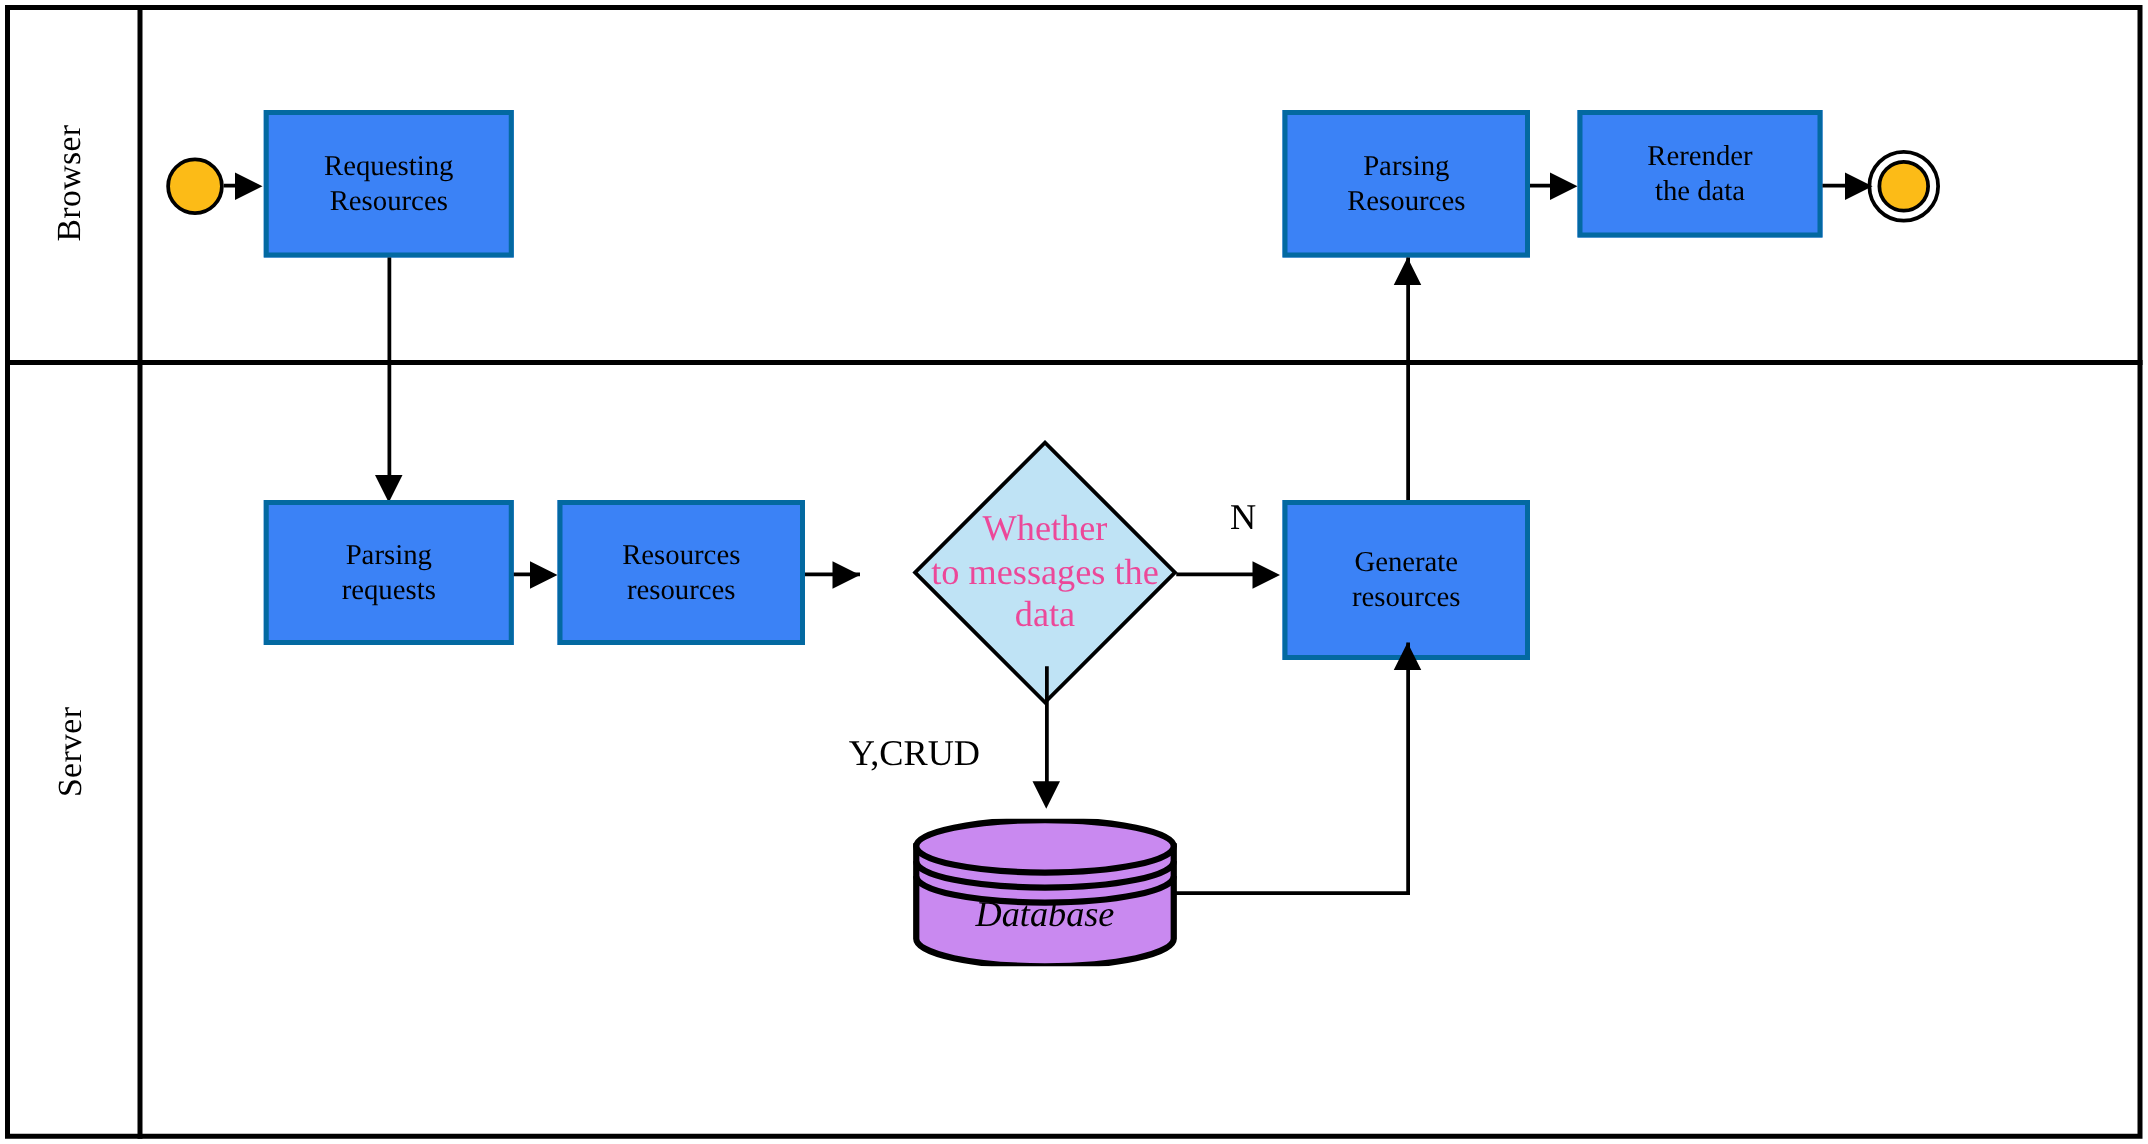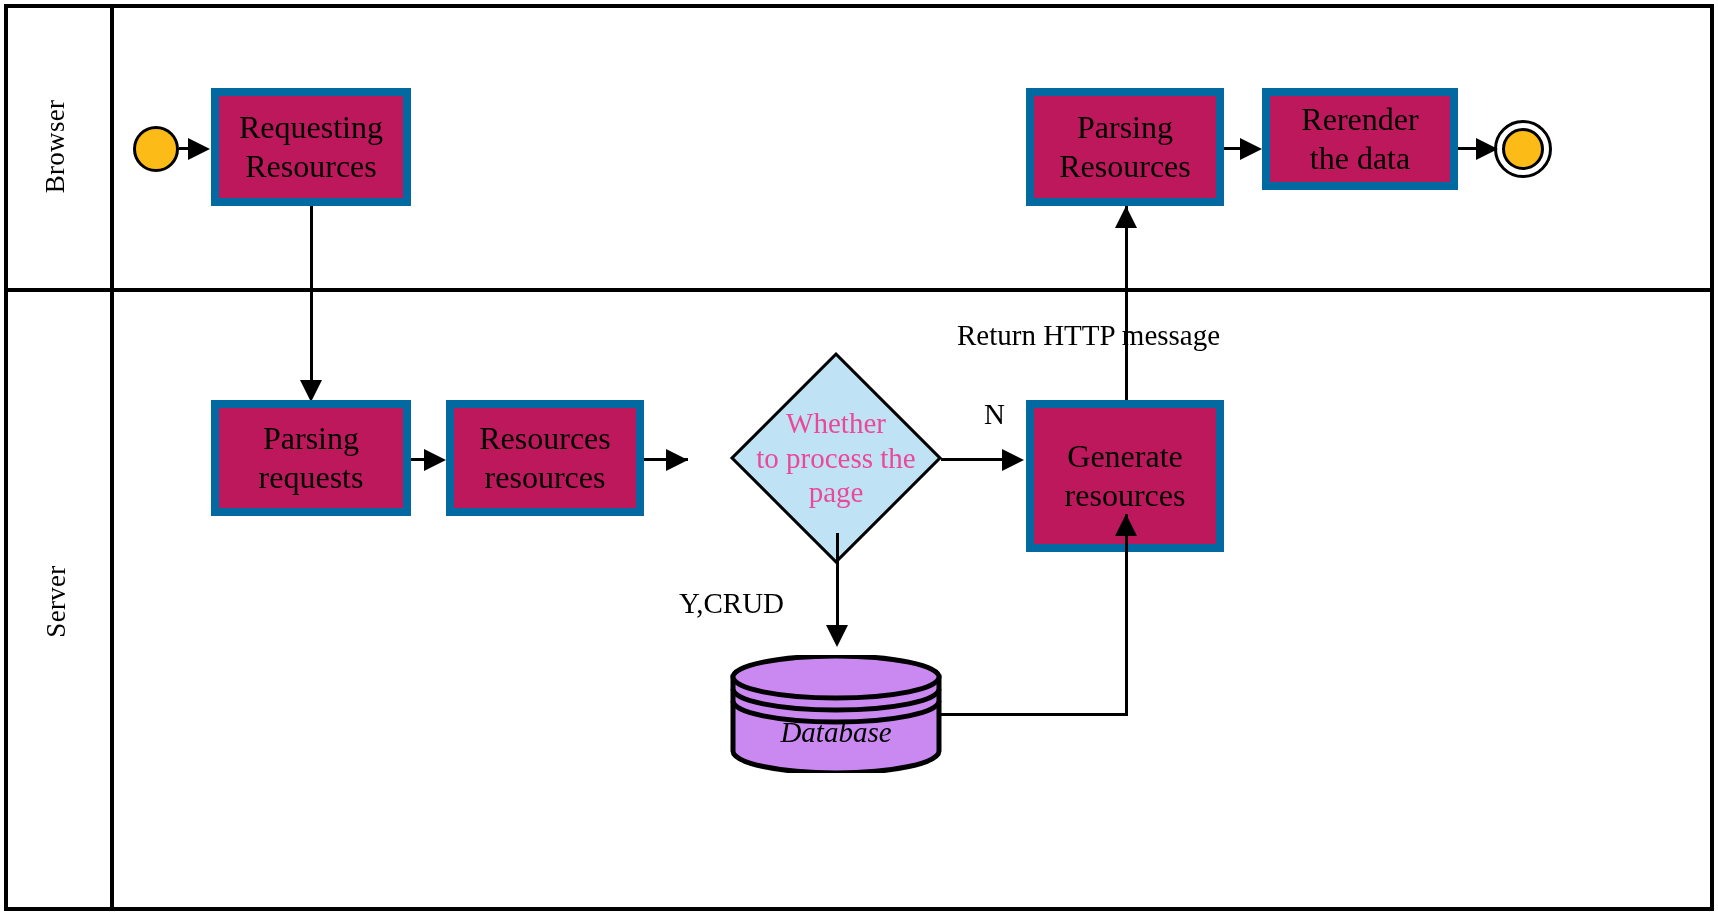--- a/index.html
+++ b/index.html
@@ -55,28 +55,28 @@
     letter-spacing: 0.3px;
   }
   .lane-label span {
     transform: rotate(-90deg);
     white-space: nowrap;
   }
 
   
   .task {
     position: absolute;
-    background: #be185d;
-    border: 8px solid #0369a1;
+    background: #3b82f6;
+    border: 4px solid #0369a1;
     box-sizing: border-box;
     display: flex;
     flex-direction: column;
     align-items: center;
     justify-content: center;
-    font-size: 32px;
+    font-size: 23px;
     line-height: 1.22;
     color: #000000;
     text-align: center;
   }
   .task .ln { display: block; white-space: nowrap; }
 
   .event {
     position: absolute;
     border-radius: 50%;
     background: #FCBB17;
@@ -221,50 +221,49 @@
   <div class="arrow-right" style="left:1476px; top:138px;"></div>
 
   <div class="event-end-ring" style="left:1494px; top:120px; width:58px; height:58px;"></div>
   <div class="event" style="left:1502px; top:128px; width:42px; height:42px;"></div>
 
   <div class="v-line" style="left:310px; top:206px; width:0; height:186px;"></div>
   <div class="arrow-down" style="left:300px; top:380px;"></div>
 
   <div class="v-line" style="left:1125px; top:206px; width:0; height:196px;"></div>
   <div class="arrow-up" style="left:1115px; top:206px;"></div>
-  <div class="edge-label" style="left:957px; top:319px;">Return HTTP message</div>
 
   <div class="task" style="left:211px; top:400px; width:200px; height:116px;">
     <span class="ln">Parsing</span>
     <span class="ln">requests</span>
   </div>
 
   <div class="h-line" style="left:411px; top:458px; width:18px;"></div>
   <div class="arrow-right" style="left:424px; top:449px;"></div>
 
   <div class="task" style="left:446px; top:400px; width:198px; height:116px;">
     <span class="ln">Resources</span>
     <span class="ln">resources</span>
   </div>
 
   <div class="h-line" style="left:644px; top:458px; width:44px;"></div>
   <div class="arrow-right" style="left:666px; top:449px;"></div>
 
   <div class="gateway" style="left:761px; top:383px; width:150px; height:150px;"></div>
   <div class="gateway-text" style="left:736px; top:386px; width:200px; height:144px;">
     <span>Whether</span>
-    <span>to process the</span>
-    <span>page</span>
+    <span>to messages the</span>
+    <span>data</span>
   </div>
 
   <div class="h-line" style="left:941px; top:458px; width:68px;"></div>
   <div class="arrow-right" style="left:1002px; top:449px;"></div>
   <div class="flag-label" style="left:984px; top:398px;">N</div>
 
-  <div class="task" style="left:1026px; top:400px; width:198px; height:152px;">
+  <div class="task" style="left:1026px; top:400px; width:198px; height:128px;">
     <span class="ln">Generate</span>
     <span class="ln">resources</span>
   </div>
 
   <div class="v-line" style="left:836px; top:533px; width:0; height:102px;"></div>
   <div class="arrow-down" style="left:826px; top:625px;"></div>
   <div class="flag-label" style="left:679px; top:587px;text-align:right;">Y,CRUD</div>
 
   <div class="db" style="left:728px; top:655px; width:216px; height:118px;">
     <svg width="216" height="118" viewBox="0 0 216 118" xmlns="http://www.w3.org/2000/svg">

